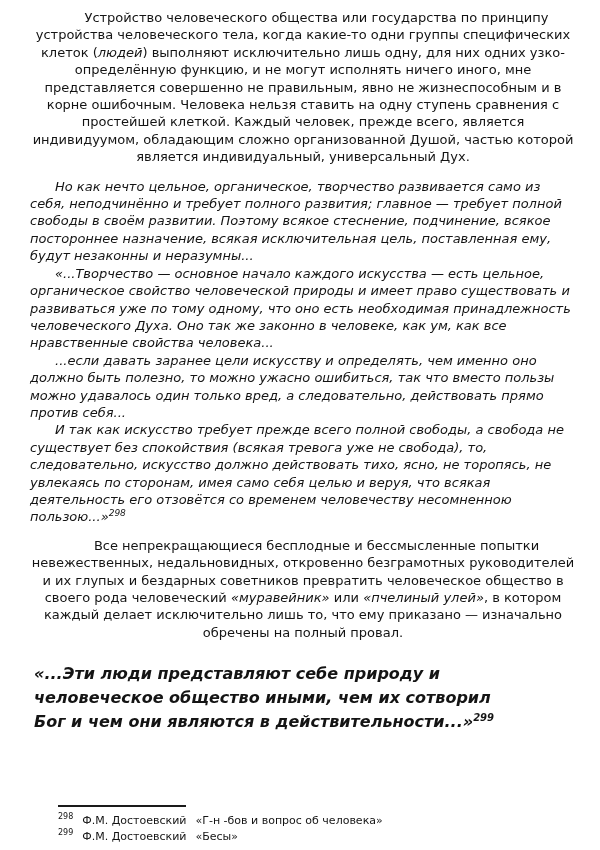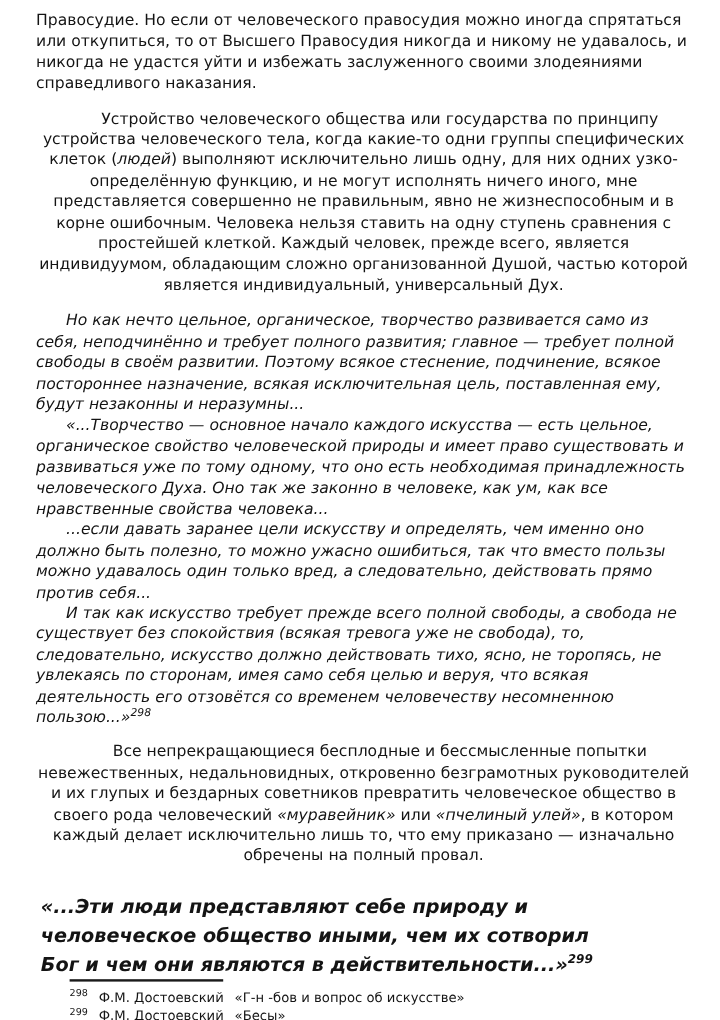--- a/index.html
+++ b/index.html
@@ -63,38 +63,37 @@
     line-height: 0;
     margin-right: 9px;
   }
   .fn-author { margin-right: 9px; }
 </style>
 </head>
 <body>
 
 <div class="page">
 
-  <p class="para">Правосудие. Но если от человеческого правосудия можно иногда спрятаться или откупиться, то от Высшего Правосудия никогда и никому не удавалось, и никогда не удастся уйти и избежать заслуженного своими злодеяниями справедливого наказания.</p>
 
   <p class="para indent"><span>Устройство человеческого общества или государства по принципу устройства человеческого тела, когда какие-то одни группы специфических клеток (</span><span class="it">людей</span><span>) выполняют исключительно лишь одну, для них одних узко-определённую функцию, и не могут исполнять ничего иного, мне представляется совершенно не правильным, явно не жизнеспособным и в корне ошибочным. Человека нельзя ставить на одну ступень сравнения с простейшей клеткой. Каждый человек, прежде всего, является индивидуумом, обладающим сложно организованной Душой, частью которой является индивидуальный, универсальный Дух.</span></p>
 
   <blockquote class="quote-block">
     <p class="qpara">Но как нечто цельное, органическое, творчество развивается само из себя, неподчинённо и требует полного развития; главное — требует полной свободы в своём развитии. Поэтому всякое стеснение, подчинение, всякое постороннее назначение, всякая исключительная цель, поставленная ему, будут незаконны и неразумны...</p>
     <p class="qpara">«...Творчество — основное начало каждого искусства — есть цельное, органическое свойство человеческой природы и имеет право существовать и развиваться уже по тому одному, что оно есть необходимая принадлежность человеческого Духа. Оно так же законно в человеке, как ум, как все нравственные свойства человека...</p>
     <p class="qpara">...если давать заранее цели искусству и определять, чем именно оно должно быть полезно, то можно ужасно ошибиться, так что вместо пользы можно удавалось один только вред, а следовательно, действовать прямо против себя...</p>
     <p class="qpara"><span>И так как искусство требует прежде всего полной свободы, а свобода не существует без спокойствия (всякая тревога уже не свобода), то, следовательно, искусство должно действовать тихо, ясно, не торопясь, не увлекаясь по сторонам, имея само себя целью и веруя, что всякая деятельность его отзовётся со временем человечеству несомненною пользою...»</span><sup class="ref">298</sup></p>
   </blockquote>
 
   <p class="para indent"><span>Все непрекращающиеся бесплодные и бессмысленные попытки невежественных, недальновидных, откровенно безграмотных руководителей и их глупых и бездарных советников превратить человеческое общество в своего рода человеческий </span><span class="it">«муравейник»</span><span> или </span><span class="it">«пчелиный улей»</span><span>, в котором каждый делает исключительно лишь то, что ему приказано — изначально обречены на полный провал.</span></p>
 
   <div class="big-quote"><span>«...Эти люди представляют себе природу и человеческое общество иными, чем их сотворил Бог и чем они являются в действительности...»</span><sup class="ref">299</sup></div>
 
   <div class="footnotes">
     <div class="fn-sep"></div>
     <div class="footnote">
-      <sup class="fn-num">298</sup><span class="fn-author">Ф.М. Достоевский</span><span class="fn-title">«Г-н -бов и вопрос об искусстве»</span>
+      <sup class="fn-num">298</sup><span class="fn-author">Ф.М. Достоевский</span><span class="fn-title">«Г-н -бов и вопрос об человека»</span>
     </div>
     <div class="footnote">
       <sup class="fn-num">299</sup><span class="fn-author">Ф.М. Достоевский</span><span class="fn-title">«Бесы»</span>
     </div>
   </div>
 
 </div>
 
 </body></html>

